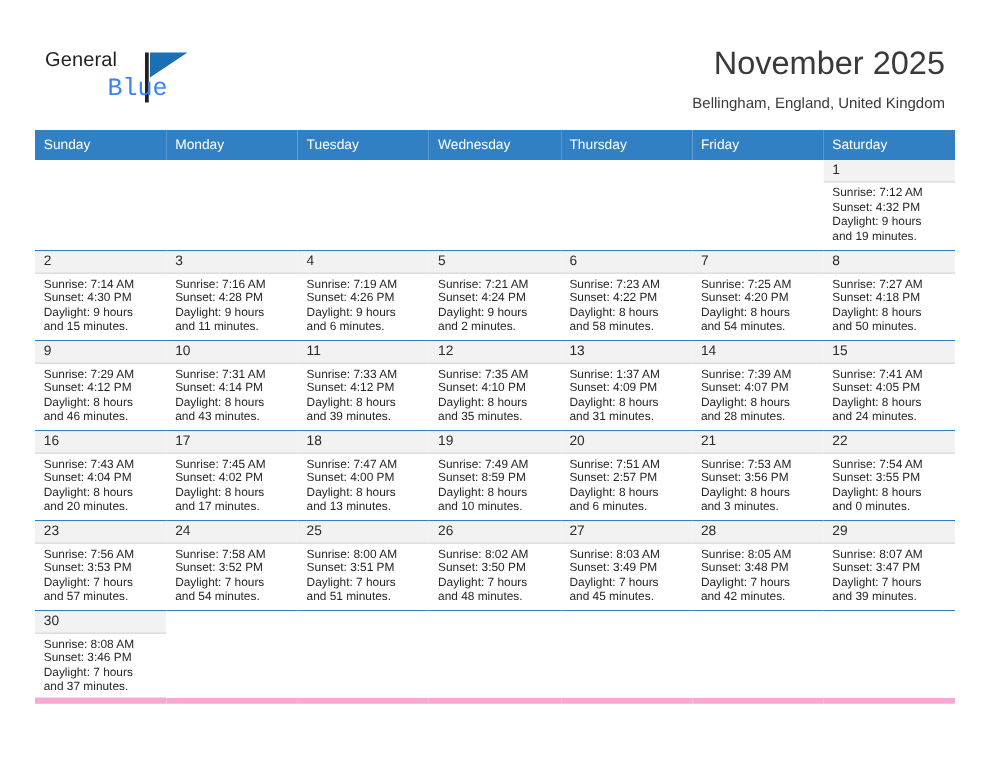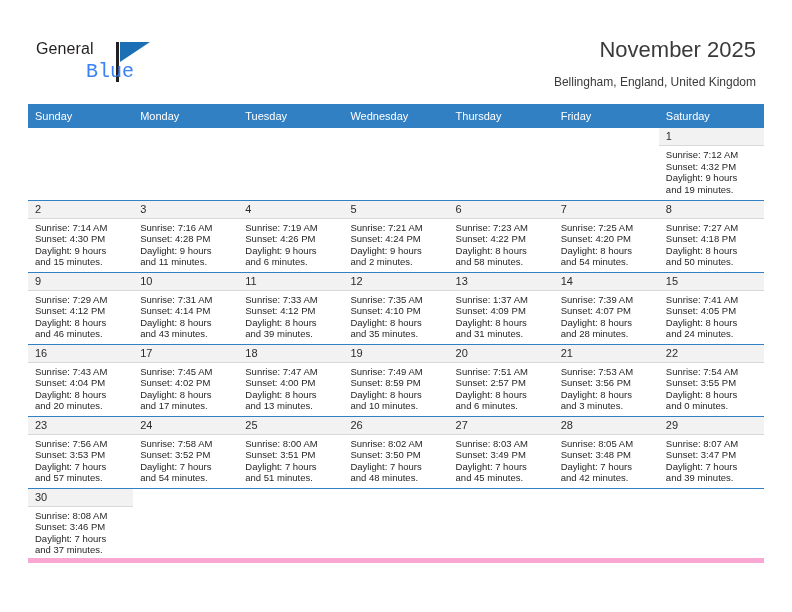--- a/index.html
+++ b/index.html
@@ -71,21 +71,21 @@
     background: #231f20;
   }
 
   .title-block {
     position: absolute;
     right: 36px;
     top: 34px;
     text-align: right;
   }
   .month-title {
-    font-size: 22px;
+    font-size: 26px;
     color: #3a3a3a;
     line-height: 32px;
     white-space: nowrap;
   }
   .location-sub {
     font-size: 12px;
     color: #3a3a3a;
     line-height: 20px;
     margin-top: 6px;
     white-space: nowrap;

